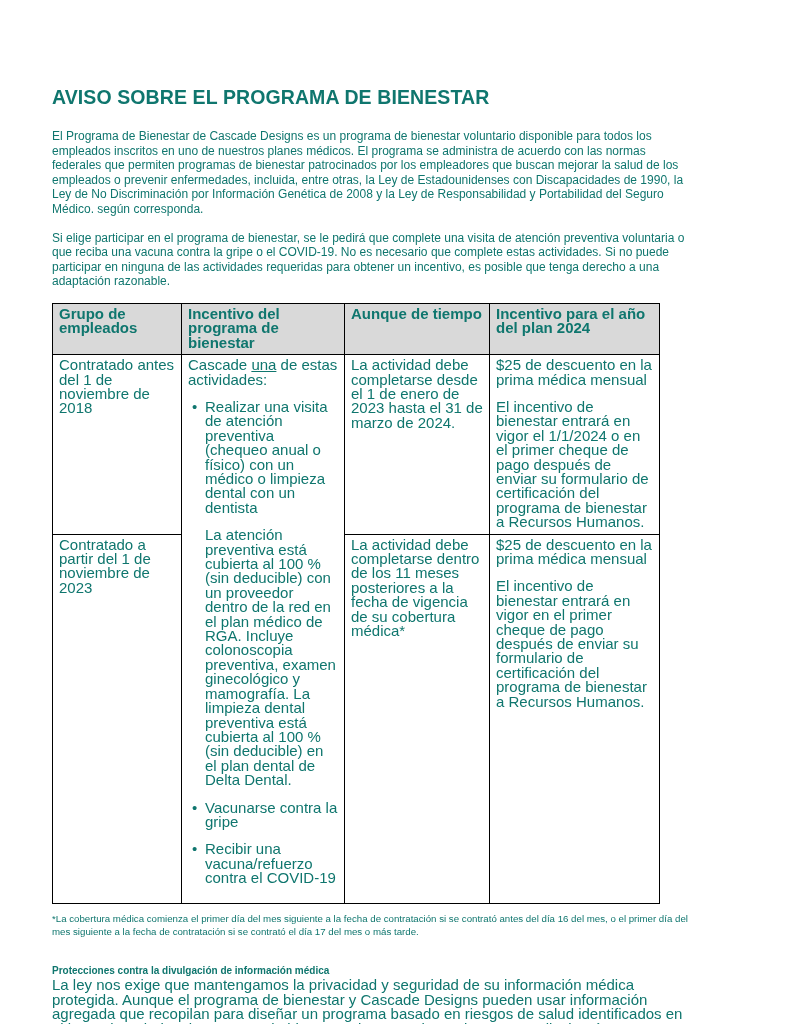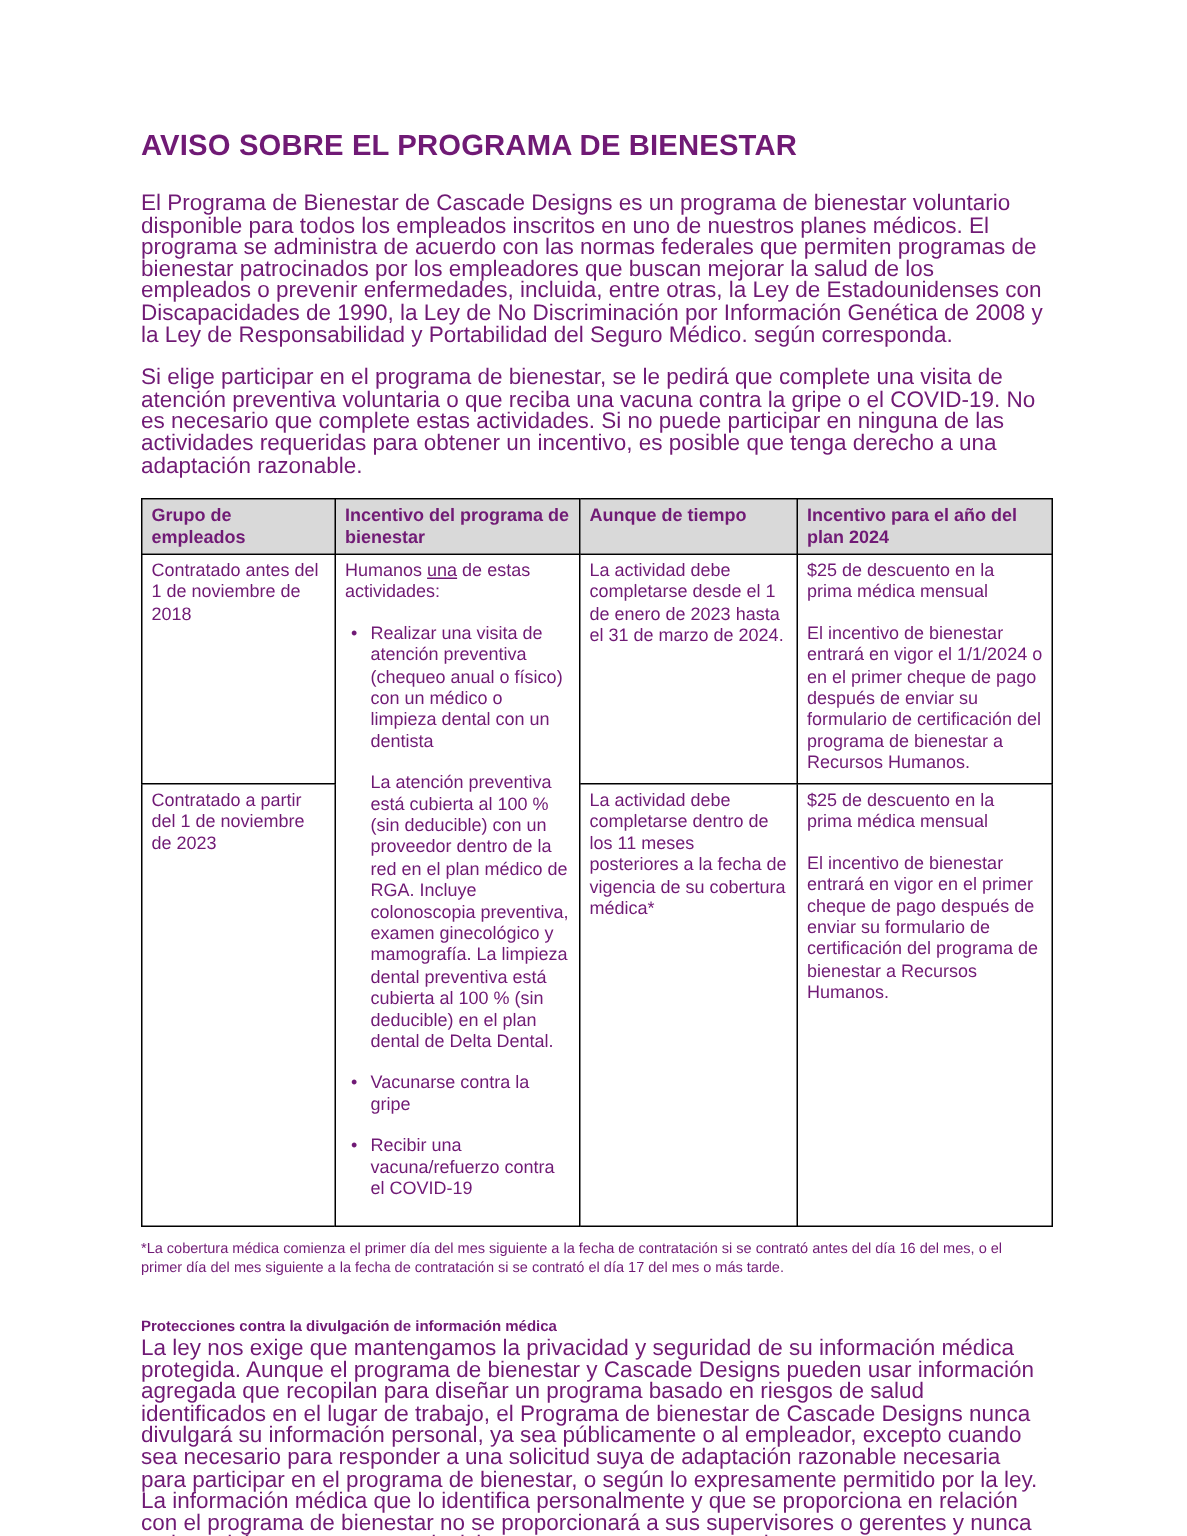--- a/index.html
+++ b/index.html
@@ -3,45 +3,45 @@
 <meta charset="utf-8">
 <style>
   * { margin: 0; padding: 0; box-sizing: border-box; }
   html, body { background: #ffffff; }
   .page {
     position: relative;
     width: 786px;
     height: 1024px;
     background: #ffffff;
     font-family: "Liberation Sans", "DejaVu Sans", sans-serif;
-    color: #701a75;
-    padding: 86px 89px 0 94px;
+    color: #0f766e;
+    padding: 86px 89px 0 52px;
     overflow: hidden;
   }
   .doc-title {
     font-size: 19.5px;
     font-weight: bold;
     letter-spacing: 0.1px;
     margin-bottom: 20px;
   }
   .para {
-    font-size: 15px;
+    font-size: 12px;
     line-height: 14.6px;
     margin-bottom: 14px;
   }
   table.wellness {
     border-collapse: collapse;
     table-layout: fixed;
     width: 607px;
     margin-top: 1px;
   }
   table.wellness td, table.wellness th {
     border: 1.5px solid #000000;
     vertical-align: top;
-    font-size: 12px;
+    font-size: 15px;
     line-height: 14.4px;
     padding: 3px 6px 4px 6px;
     text-align: left;
   }
   table.wellness th {
     background: #d9d9d9;
     font-weight: bold;
   }
   .cell-block { margin-bottom: 13px; }
   .cell-block:last-child { margin-bottom: 0; }
@@ -105,21 +105,21 @@
         <th>Grupo de empleados</th>
         <th>Incentivo del programa de bienestar</th>
         <th>Aunque de tiempo</th>
         <th>Incentivo para el año del plan 2024</th>
       </tr>
     </thead>
     <tbody>
       <tr>
         <td class="row1-cell">Contratado antes del 1 de noviembre de 2018</td>
         <td rowspan="2">
-          <div class="cell-block"><span>Humanos </span><u>una</u><span> de estas actividades:</span></div>
+          <div class="cell-block"><span>Cascade </span><u>una</u><span> de estas actividades:</span></div>
           <div class="bullet-item">
             <span class="bullet-glyph">•</span>
             <span>Realizar una visita de atención preventiva (chequeo anual o físico) con un médico o limpieza dental con un dentista</span>
           </div>
           <div class="indent-note">La atención preventiva está cubierta al 100 % (sin deducible) con un proveedor dentro de la red en el plan médico de RGA. Incluye colonoscopia preventiva, examen ginecológico y mamografía. La limpieza dental preventiva está cubierta al 100 % (sin deducible) en el plan dental de Delta Dental.</div>
           <div class="bullet-item">
             <span class="bullet-glyph">•</span>
             <span>Vacunarse contra la gripe</span>
           </div>
           <div class="bullet-item">

